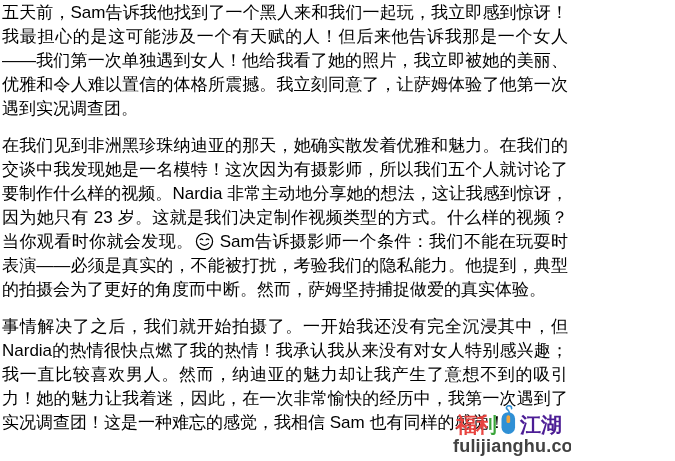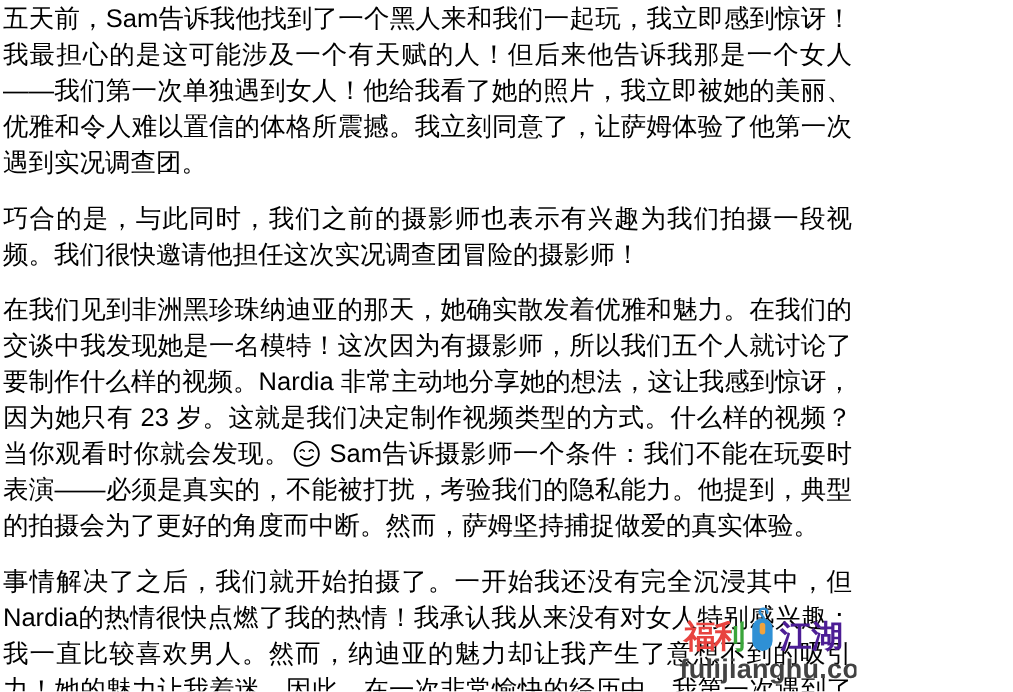--- a/index.html
+++ b/index.html
@@ -75,21 +75,20 @@
     margin-top: 1px;
     font-family: "Liberation Sans", "DejaVu Sans", sans-serif;
   }
 </style>
 </head>
 <body>
 
 <div class="page">
   <div class="article" id="article">
       <p>五天前，Sam告诉我他找到了一个黑人来和我们一起玩，我立即感到惊讶！我最担心的是这可能涉及一个有天赋的人！但后来他告诉我那是一个女人——我们第一次单独遇到女人！他给我看了她的照片，我立即被她的美丽、优雅和令人难以置信的体格所震撼。我立刻同意了，让萨姆体验了他第一次遇到实况调查团。</p>
-      <p>巧合的是，与此同时，我们之前的摄影师也表示有兴趣为我们拍摄一段视频。我们很快邀请他担任这次实况调查团冒险的摄影师！</p>
       <p>在我们见到非洲黑珍珠纳迪亚的那天，她确实散发着优雅和魅力。在我们的交谈中我发现她是一名模特！这次因为有摄影师，所以我们五个人就讨论了要制作什么样的视频。Nardia 非常主动地分享她的想法，这让我感到惊讶，因为她只有 23 岁。这就是我们决定制作视频类型的方式。什么样的视频？当你观看时你就会发现。<svg class="emoji-svg" viewBox="0 0 20 20" xmlns="http://www.w3.org/2000/svg">
     <circle cx="10" cy="10" r="8.5" fill="none" stroke="#000" stroke-width="1.3"></circle>
     <path d="M5.4 8.1 Q6.8 6.3 8.2 8.1" fill="none" stroke="#000" stroke-width="1.2" stroke-linecap="round"></path>
     <path d="M11.8 8.1 Q13.2 6.3 14.6 8.1" fill="none" stroke="#000" stroke-width="1.2" stroke-linecap="round"></path>
     <path d="M5.8 12 Q10 16 14.2 12" fill="none" stroke="#000" stroke-width="1.2" stroke-linecap="round"></path>
   </svg> Sam告诉摄影师一个条件：我们不能在玩耍时表演——必须是真实的，不能被打扰，考验我们的隐私能力。他提到，典型的拍摄会为了更好的角度而中断。然而，萨姆坚持捕捉做爱的真实体验。</p>
       <p>事情解决了之后，我们就开始拍摄了。一开始我还没有完全沉浸其中，但Nardia的热情很快点燃了我的热情！我承认我从来没有对女人特别感兴趣；我一直比较喜欢男人。然而，纳迪亚的魅力却让我产生了意想不到的吸引力！她的魅力让我着迷，因此，在一次非常愉快的经历中，我第一次遇到了实况调查团！这是一种难忘的感觉，我相信 Sam 也有同样的感觉！</p>
     </div>
 
   <div class="watermark">

